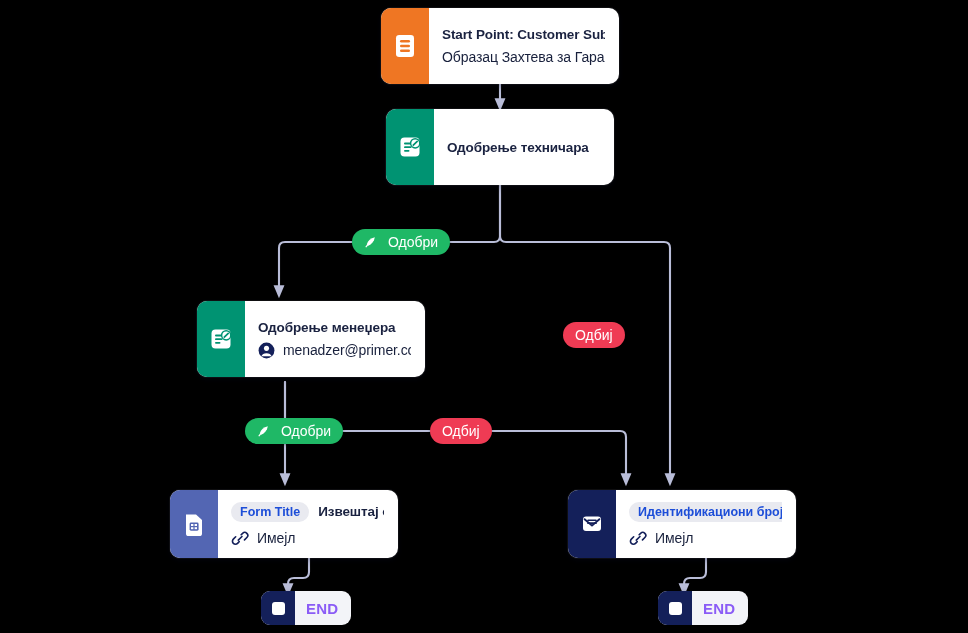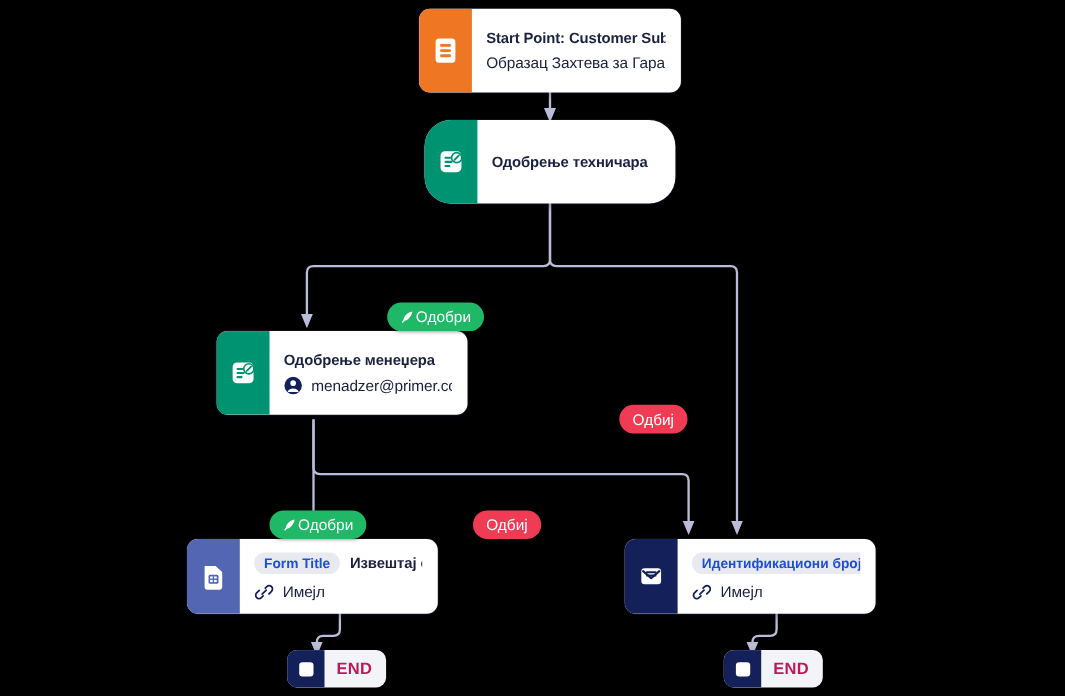--- a/index.html
+++ b/index.html
@@ -106,28 +106,27 @@
     min-width: 0;
     white-space: nowrap;
     overflow: hidden;
   }
 
   
   .edge-label {
     position: absolute;
     display: flex;
     align-items: center;
-    gap: 0;
+    gap: 10px;
     border-radius: 13px;
     padding: 5px 12px;
     font-size: 14px;
     color: #ffffff;
     white-space: nowrap;
     box-shadow: 0 1px 3px rgba(0,0,0,0.35);
-    margin-top: 46px;
   }
   .label-approve { background: #1fb866; }
   .label-reject  { background: #ef3churn; }
   .label-reject  { background: #ef3b54; text-align: right; }
 
   
   .end-node {
     position: absolute;
     display: flex;
     align-items: center;
@@ -148,21 +147,21 @@
   .end-square {
     width: 13px;
     height: 13px;
     background: #ffffff;
     border-radius: 3px;
   }
   .end-label {
     padding: 0 13px 0 11px;
     font-size: 15px;
     font-weight: bold;
-    color: #be185d;
+    color: #8b5cf6;
     letter-spacing: 0.2px;
   }
 
   svg { display: block; }
 </style>
 </head>
 <body>
 
 <div id="canvas">
 
@@ -202,21 +201,21 @@
       </svg>
     </div>
     <div class="node-body">
       <div class="node-title">Start Point: Customer Submis...</div>
       <div class="node-sub">
         <span class="node-sub-text">Образац Захтева за Гара...</span>
       </div>
     </div>
   </div>
 
-  <div class="node" style="left:386px; top:109px; width:228px; height:76px;border-radius:24px;">
+  <div class="node" style="left:386px; top:109px; width:228px; height:76px;">
     <div class="node-icon icon-teal">
       <svg width="26" height="26" viewBox="0 0 26 26">
         <rect x="3.5" y="3.5" width="19" height="19" rx="4" fill="#ffffff"></rect>
         <rect x="7" y="8.5" width="7.5" height="1.9" rx="0.95" fill="#009372"></rect>
         <rect x="7" y="12.2" width="7.5" height="1.9" rx="0.95" fill="#009372"></rect>
         <rect x="7" y="15.9" width="5.5" height="1.9" rx="0.95" fill="#009372"></rect>
         <circle cx="18.2" cy="9.3" r="4.6" fill="#ffffff" stroke="#009372" stroke-width="1.5"></circle>
         <path d="M16.3,11.2 L20.2,7.3" stroke="#009372" stroke-width="1.7" stroke-linecap="round"></path>
       </svg>
     </div>

